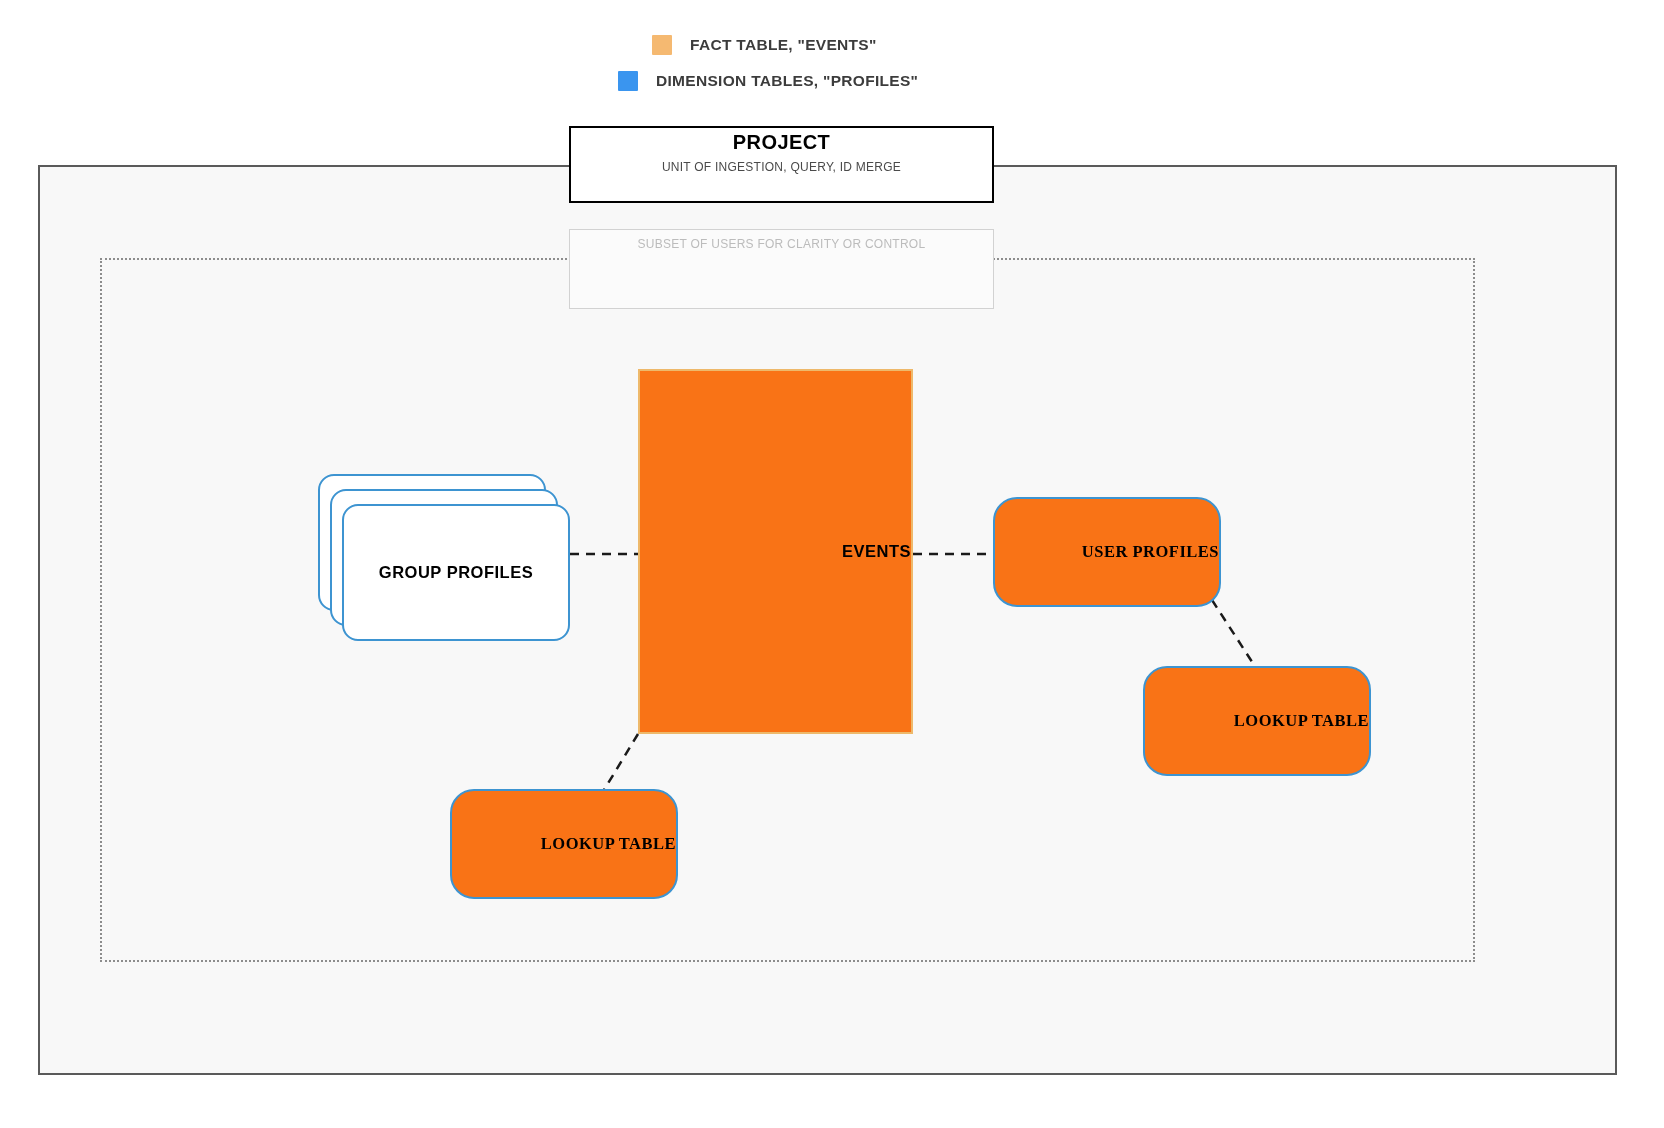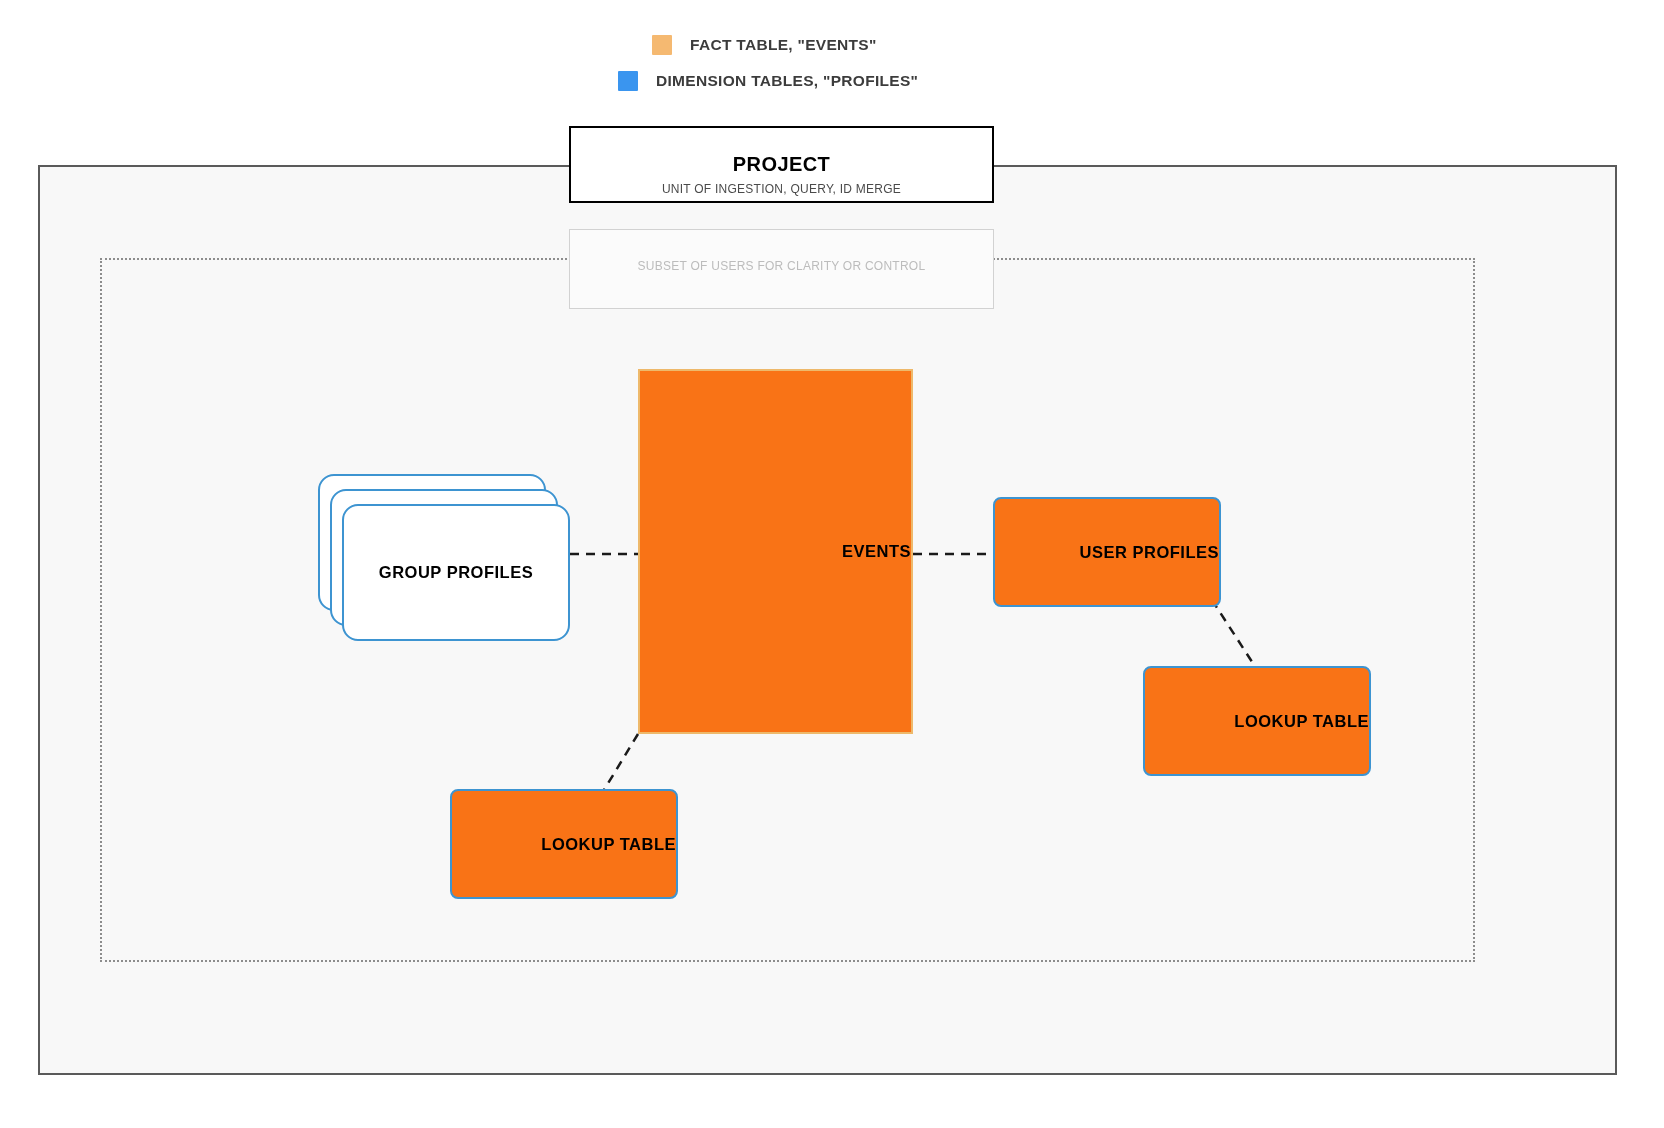--- a/index.html
+++ b/index.html
@@ -73,21 +73,21 @@
     box-sizing: border-box;
     background: transparent;
   }
 
   
   .title-card {
     position: absolute;
     box-sizing: border-box;
     background: #ffffff;
     text-align: center;
-    padding-top: 24px;
+    padding-top: 2px;
   }
   #project-card {
     left: 569px;
     top: 126px;
     width: 425px;
     height: 77px;
     border: 2px solid #000000;
   }
   #dataview-card {
     left: 569px;
@@ -149,21 +149,22 @@
     top: 369px;
     width: 275px;
     height: 365px;
     border: 2px solid #eeb96b;
     border-radius: 0;
   }
 
   
   .dim-node {
     border: 2.5px solid #3d94d1;
-    border-radius: 8px;
+    border-radius: 24px;
+    font-family: Liberation Serif, serif;
   }
   #user-profiles-node {
     left: 993px;
     top: 497px;
     width: 228px;
     height: 110px;
   }
   #lookup-right-node {
     left: 1143px;
     top: 666px;

